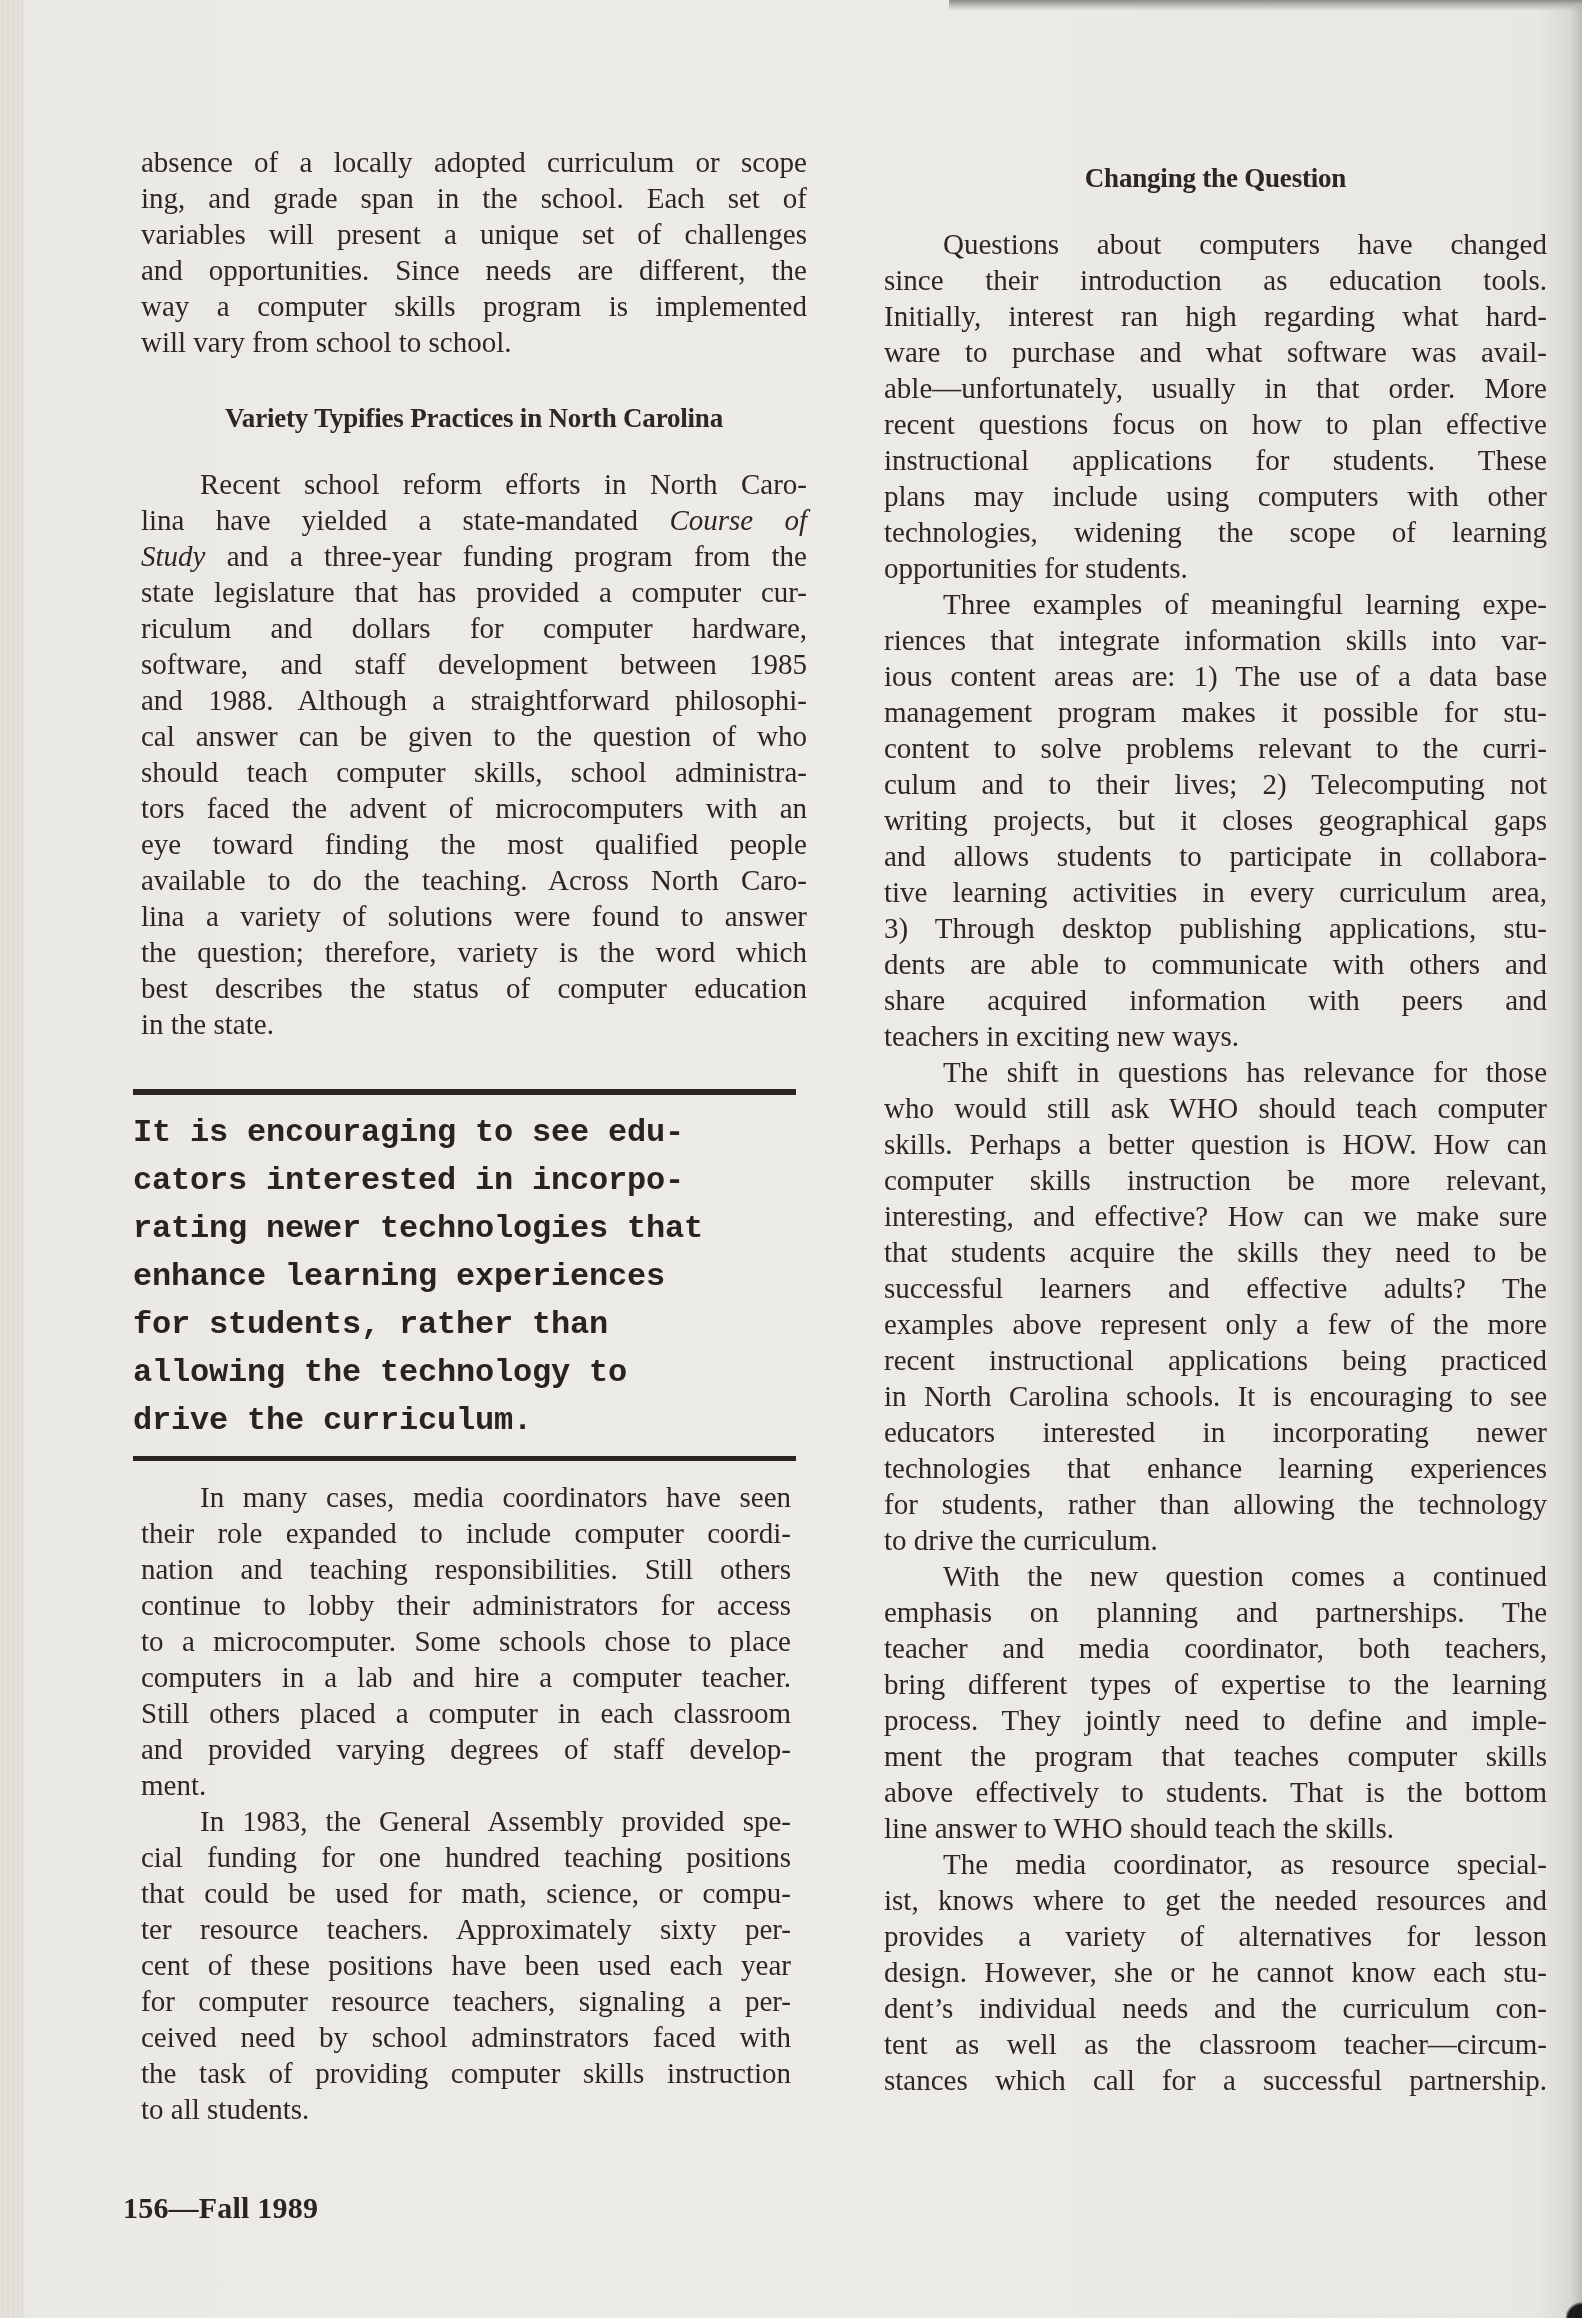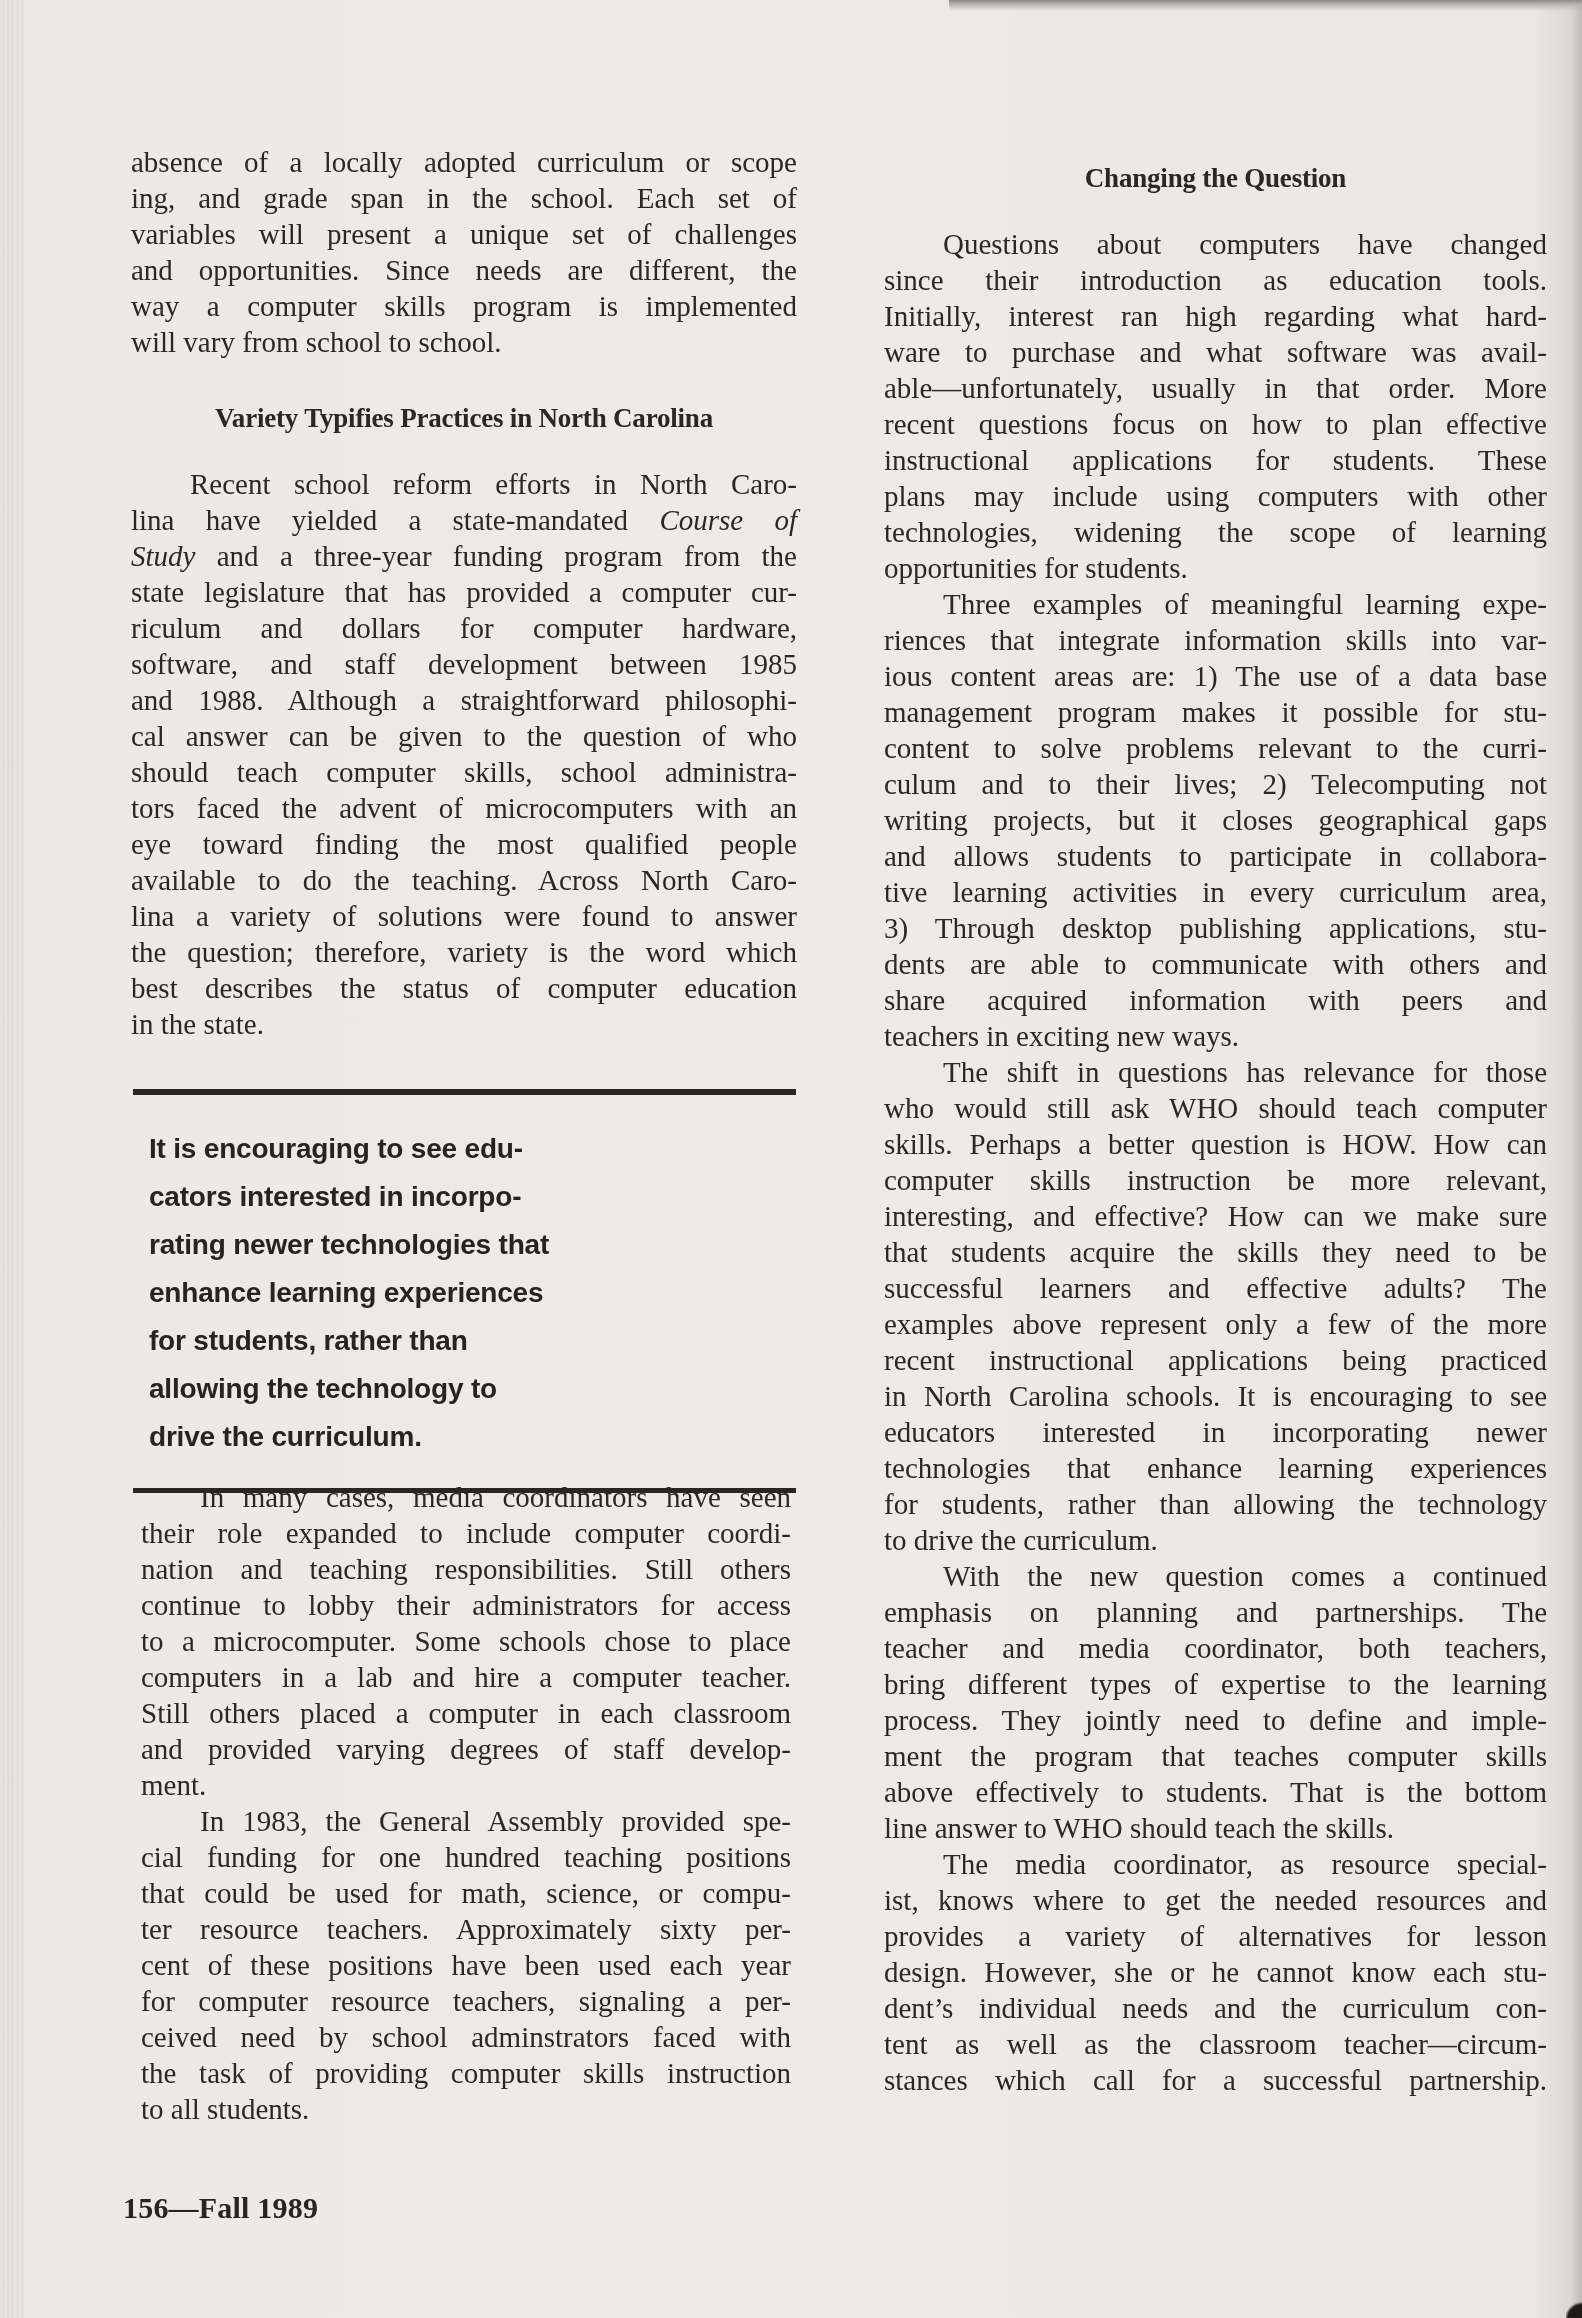--- a/index.html
+++ b/index.html
@@ -50,21 +50,21 @@
     }
     .column {
       position: absolute;
       top: 144px;
       width: 666px;
       font-size: 29px;
       line-height: 36px;
       text-align: justify;
       hyphens: manual;
     }
-    .col-left { left: 131px; }
+    .col-left { left: 141px; }
     .col-right { left: 884px; width: 663px; }
     .para {
       margin: 0;
       text-indent: 0;
     }
     .subhead {
       font-weight: bold;
       font-size: 27px;
       line-height: 36px;
       margin: 16px;
@@ -78,26 +78,26 @@
       left: 133px;
       top: 1089px;
       width: 663px;
     }
     .pq-rule {
       height: 5.5px;
       background: #2b2424;
       width: 663px;
     }
     .pq-text {
-      font-family: Liberation Sans, sans-serif;
+      font-family: Liberation Mono, monospace;
       font-weight: bold;
-      font-size: 28px;
+      font-size: 32px;
       line-height: 48px;
       padding: 14.2px 0 11px 0;
-      margin: 16px;
+      margin: 0;
       color: #2a2222;
       letter-spacing: -0.2px;
     }
     .pq-line { display: block; white-space: nowrap; }
     .col-left-lower {
       position: absolute;
       left: 141px;
       top: 1479px;
       width: 650px;
       font-size: 29px;

